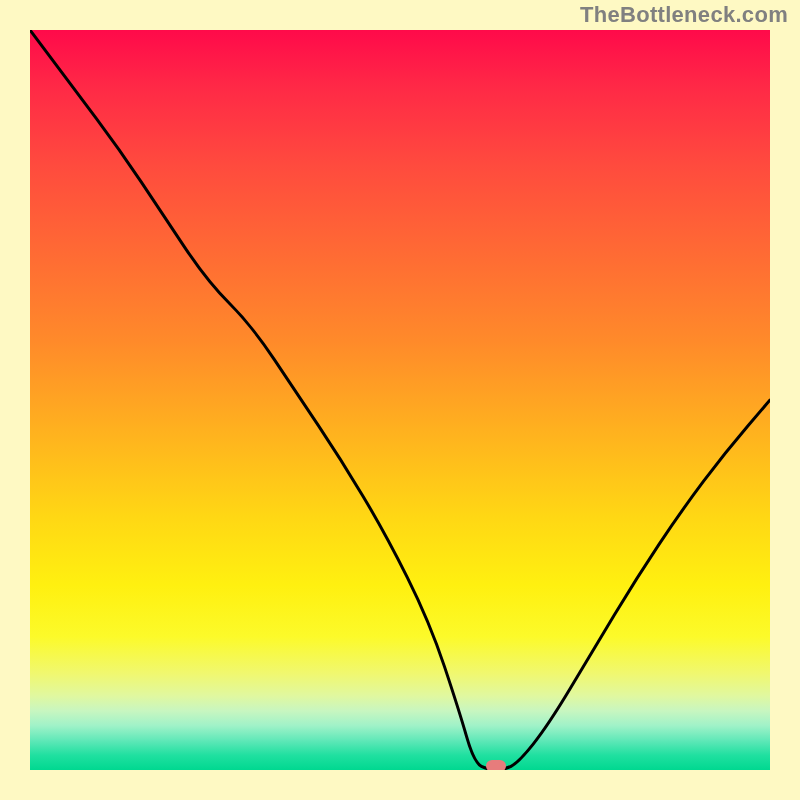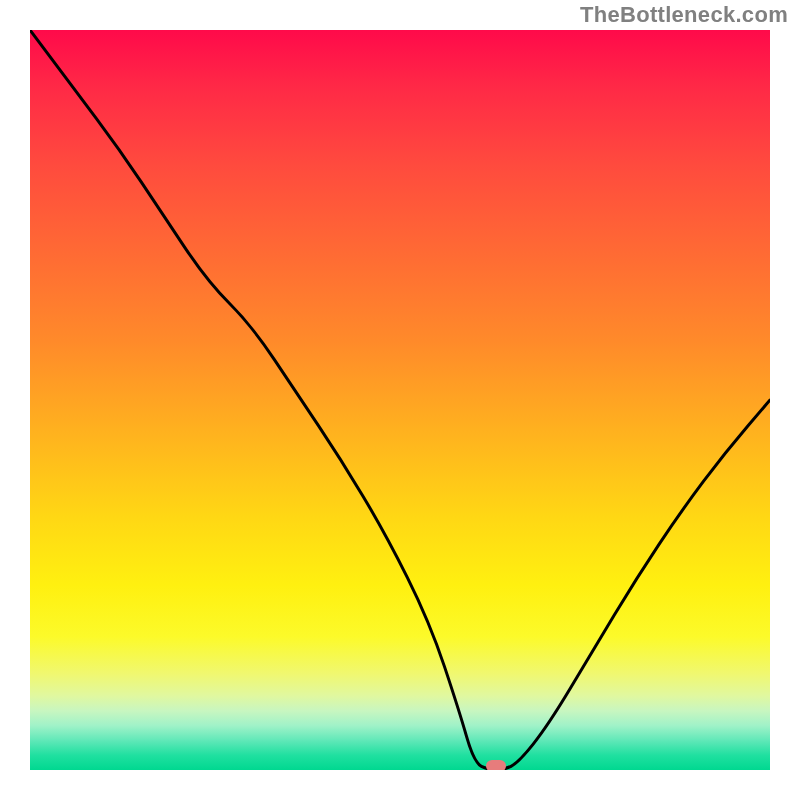--- a/index.html
+++ b/index.html
@@ -7,21 +7,21 @@
     padding: 0;
     width: 800px;
     height: 800px;
     background: #000;
     font-family: Arial, Helvetica, sans-serif;
   }
   .outer {
     position: relative;
     width: 800px;
     height: 800px;
-    background: #ffffff;
+    background: #fef9c3;
   }
   .watermark {
     position: absolute;
     top: 2px;
     right: 12px;
     color: #808080;
     font-size: 22px;
     font-weight: bold;
     letter-spacing: 0.3px;
     z-index: 5;

